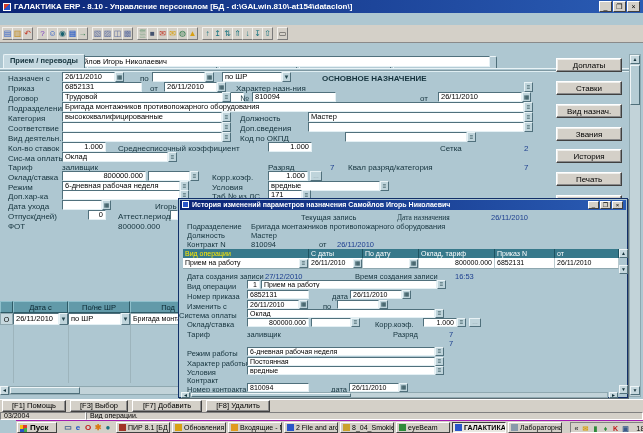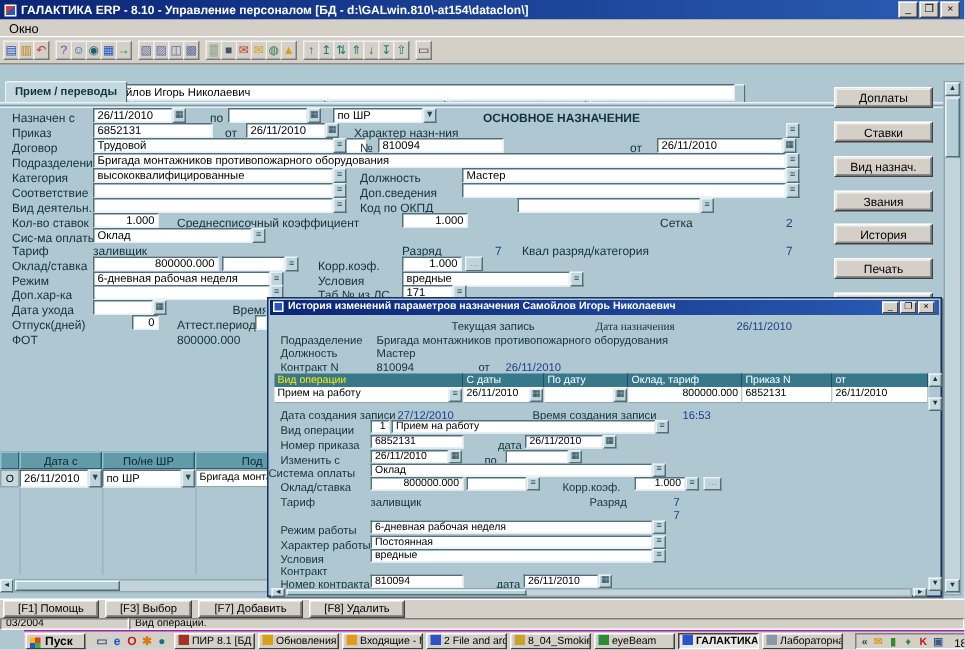--- a/index.html
+++ b/index.html
@@ -74,23 +74,20 @@
 <div id="screen">
 
   <div id="titlebar">
     <span class="appico"></span>
     <span id="apptitle">ГАЛАКТИКА ERP - 8.10 - Управление персоналом [БД - d:\GALwin.810\-at154\dataclon\]</span>
     <span class="wbtn" style="right:31px;top:1px;">_</span>
     <span class="wbtn" style="right:17px;top:1px;">❐</span>
     <span class="wbtn" style="right:3px;top:1px;">×</span>
   </div>
 
-  <div id="menubar">
-    <span>Окно</span>
-  </div>
 
   <div id="toolbar">
       <span class="tbi" style="left: 2px; color: rgb(31, 85, 200);">▤</span>
       <span class="tbi" style="left: 12px; color: rgb(192, 138, 26);">▥</span>
       <span class="tbi" style="left: 22px; color: rgb(194, 58, 42);">↶</span>
       <span class="tbi" style="left: 37px; color: rgb(122, 63, 194);">?</span>
       <span class="tbi" style="left: 47px; color: rgb(31, 85, 200);">☺</span>
       <span class="tbi" style="left: 57px; color: rgb(23, 96, 110);">◉</span>
       <span class="tbi" style="left: 67px; color: rgb(31, 85, 200);">▦</span>
       <span class="tbi" style="left: 77px; color: rgb(47, 122, 74);">→</span>
@@ -214,21 +211,21 @@
   <span class="lbl" style="left:8px;top:192px;">Доп.хар-ка</span>
   <div class="inp" style="left:62px;top:190px;width:118px;"></div>
   <span class="fb" style="left:180px;top:190px;">≡</span>
   <span class="lbl" style="left:212px;top:192px;">Таб.№ из ЛС</span>
   <div class="inp" style="left:268px;top:190px;width:34px;">171</div>
   <span class="fb" style="left:302px;top:190px;">≡</span>
 
   <span class="lbl" style="left:8px;top:202px;">Дата ухода</span>
   <div class="inp" style="left:62px;top:200px;width:40px;"></div>
   <span class="fb" style="left:102px;top:200px;">▦</span>
-  <span class="lbl" style="left:155px;top:202px;width:22px;overflow:hidden;">Время</span>
+  <span class="lbl" style="left:155px;top:202px;width:22px;overflow:hidden;">Игорь</span>
 
   <span class="lbl" style="left:8px;top:212px;">Отпуск(дней)</span>
   <div class="inp r" style="left:88px;top:210px;width:18px;">0</div>
   <span class="lbl" style="left:118px;top:212px;">Аттест.период</span>
   <div class="inp" style="left:170px;top:210px;width:8px;"></div>
 
   <span class="lbl" style="left:8px;top:222px;">ФОТ</span>
   <span class="val" style="left:118px;top:222px;color:#14323c;">800000.000</span>
 
   <div class="sidebtn" style="top:58px;">Доплаты</div>

